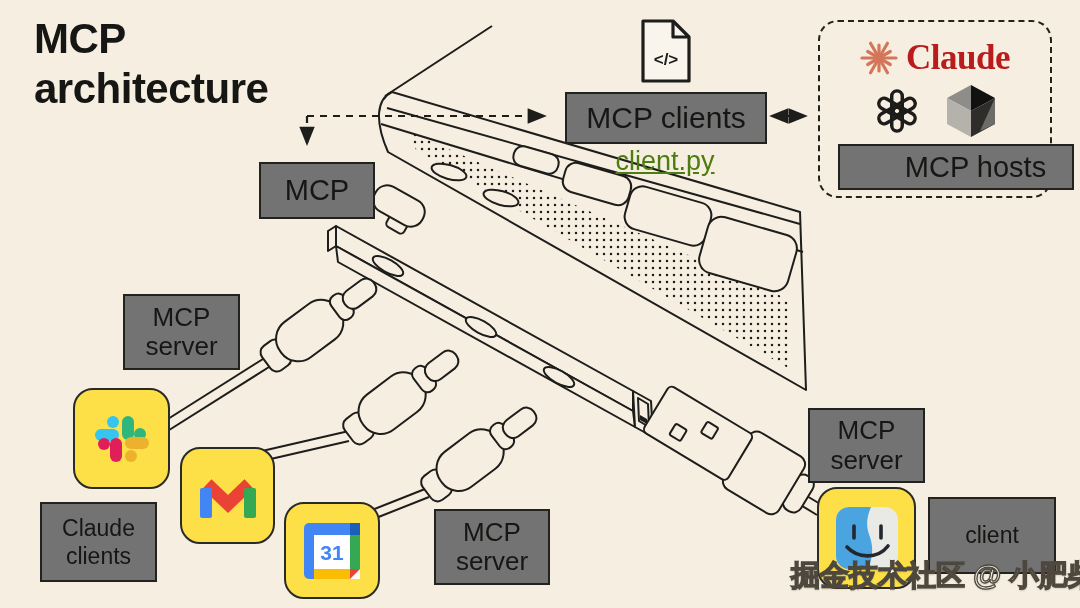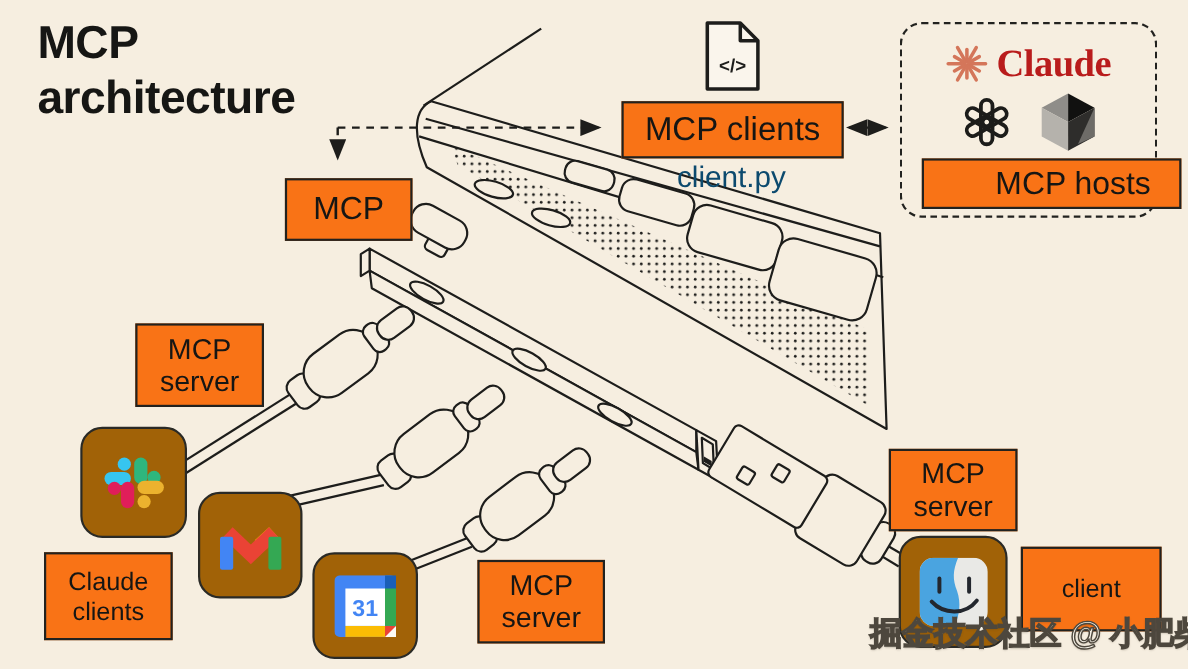--- a/index.html
+++ b/index.html
@@ -8,31 +8,31 @@
     background:#f6eee0;
     font-family:"Liberation Sans",sans-serif;color:#1a1a18;
   }
   .abs{position:absolute;}
   #artwork{position:absolute;left:0;top:0;width:1080px;height:608px;}
   .page-title{
     left:34px;top:14px;font-size:42px;line-height:1.2;font-weight:600;
     letter-spacing:-0.5px;color:#161614;
   }
   .box{
-    position:absolute;background:#f97316;border:2.5px solid #22221f;
+    position:absolute;background:#737373;border:2.5px solid #22221f;
     display:flex;flex-direction:column;align-items:center;justify-content:center;
     text-align:center;color:#161614;
   }
   .box.one{flex-direction:row;}
   .lbl-lg{font-size:29px;font-weight:500;}
   .lbl-md{font-size:26px;font-weight:500;line-height:1.12;}
   .lbl-sm{font-size:23px;font-weight:500;line-height:1.22;}
-  .plain-label{position:absolute;font-size:27px;font-weight:500;text-align:center;color:#0c4a6e;}
+  .plain-label{position:absolute;font-size:27px;font-weight:500;text-align:center;color:#4d7c0f;text-decoration:underline;}
   .tile{
-    position:absolute;background:#a16207;border:2.5px solid #2a2a26;border-radius:20px;
+    position:absolute;background:#fde047;border:2.5px solid #2a2a26;border-radius:20px;
     display:flex;align-items:center;justify-content:center;
   }
   .hosts-wrap{
     position:absolute;left:818px;top:20px;width:234px;height:178px;
     border:2.5px dashed #22221f;border-radius:20px;box-sizing:border-box;
   }
   .claude-row{
     position:absolute;left:0;right:0;top:14px;height:44px;
     display:flex;align-items:center;justify-content:center;gap:8px;
   }

